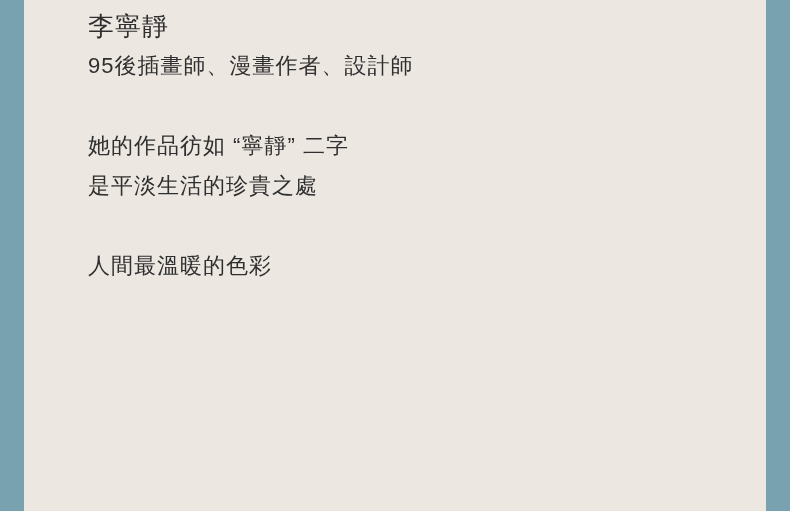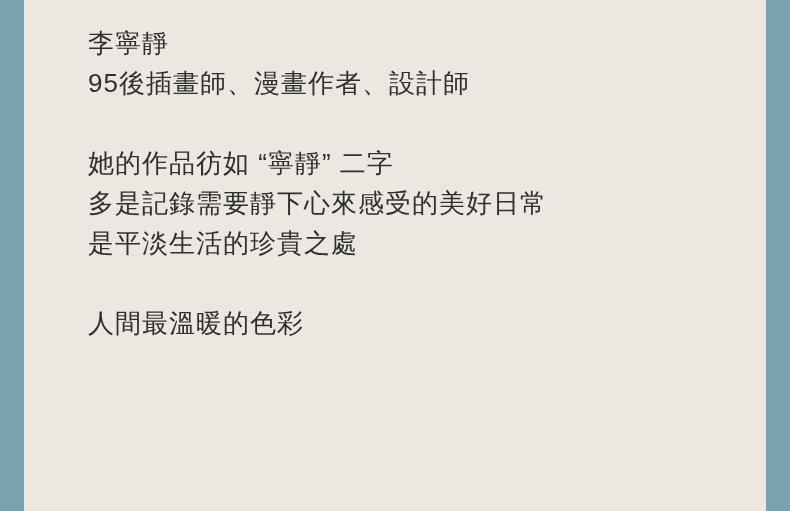--- a/index.html
+++ b/index.html
@@ -27,48 +27,46 @@
     height: 511px;
     background: #ece7e0;
   }
   #text-block {
     position: absolute;
     left: 64px;
     top: 6px;
     width: 650px;
   }
   .line {
-    font-size: 26px;
+    font-size: 22px;
     line-height: 40px;
     color: #2f2f2f;
     letter-spacing: 1px;
     white-space: pre;
   }
   .line.name {
     font-size: 26px;
-    margin-top: 17px;
   }
   .spacer {
     height: 40px;
   }
 </style>
 </head>
 <body>
 
 <div id="page">
   <div id="card">
     <div id="text-block">
 
       <div class="line name">李寧靜</div>
       <div class="line">95後插畫師、漫畫作者、設計師</div>
 
       <div class="spacer"></div>
 
       <div class="line">她的作品彷如 “寧靜” 二字</div>
-      <div class="line">多是記錄需要靜下心來感受的美好日常</div>
       <div class="line">是平淡生活的珍貴之處</div>
 
       <div class="spacer"></div>
 
       <div class="line">人間最溫暖的色彩</div>
 
     </div>
   </div>
 </div>
 

